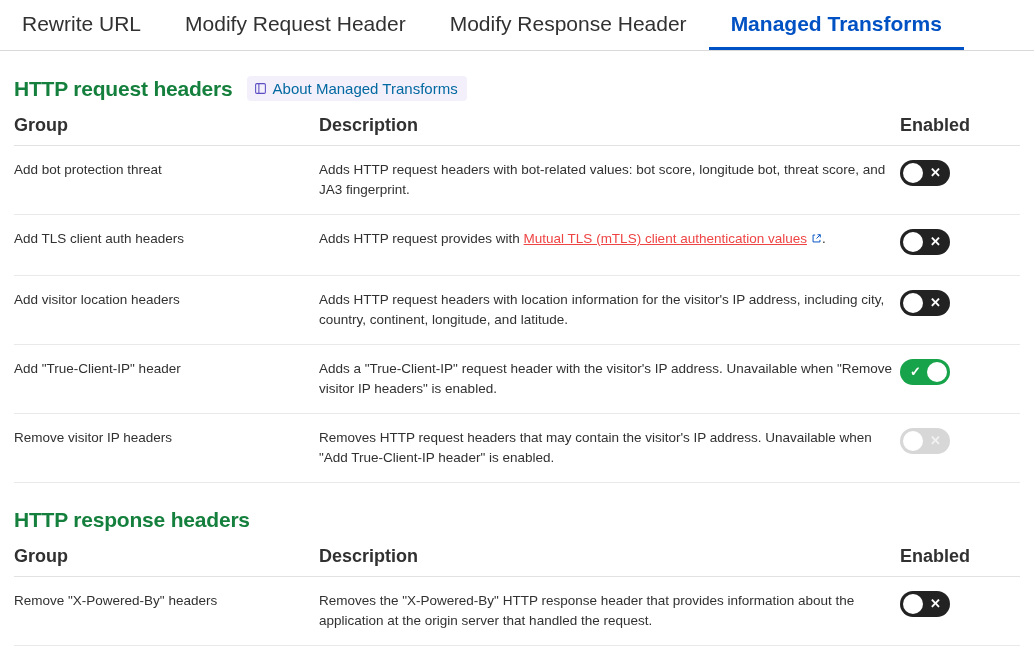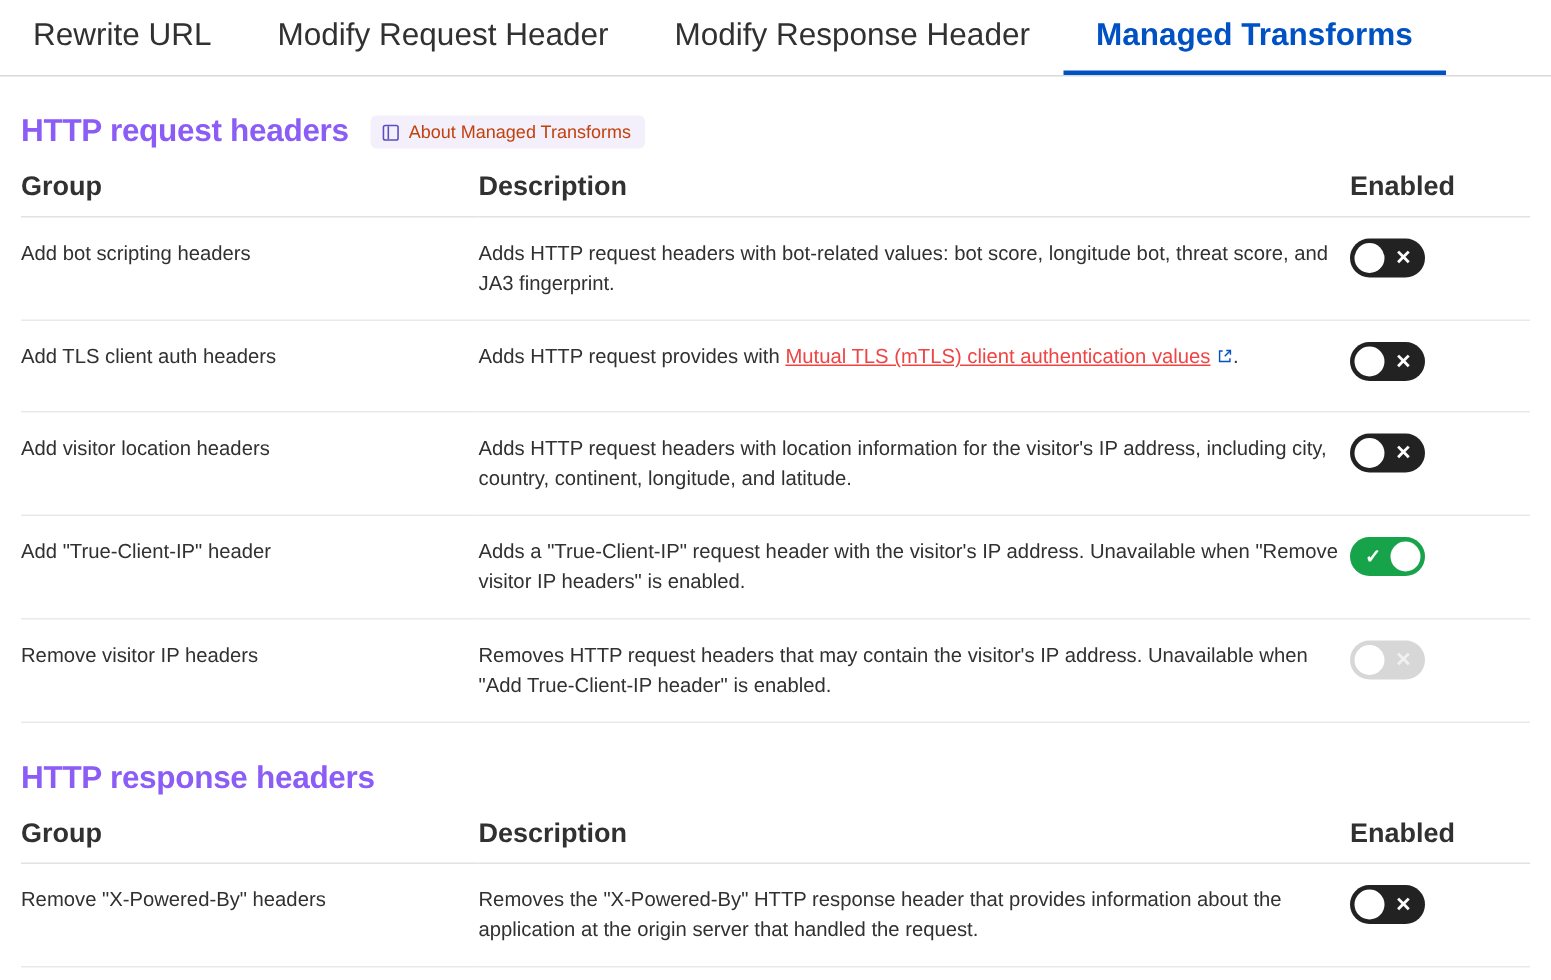--- a/index.html
+++ b/index.html
@@ -44,31 +44,31 @@
   .section-head {
     display: flex;
     align-items: center;
     gap: 14px;
     margin: 25px 0 14px 0;
   }
   h2.section-title {
     font-size: 21px;
     font-weight: bold;
     margin: 0;
-    color: #8b5cf6;
+    color: #15803d;
     letter-spacing: -0.2px;
   }
   .about-pill {
     display: inline-flex;
     align-items: center;
     gap: 6px;
     background: #f3f0fb;
-    color: #c2410c;
+    color: #0369a1;
     border-radius: 4px;
-    font-size: 12px;
+    font-size: 15px;
     padding: 4px 9px 4px 7px;
     cursor: pointer;
     white-space: nowrap;
   }
   .about-pill svg { display: block; }
 
   
   table.mt-table {
     width: 100%;
     border-collapse: collapse;
@@ -171,21 +171,21 @@
   <table class="mt-table">
     <thead>
       <tr>
         <th class="col-group">Group</th>
         <th class="col-desc">Description</th>
         <th class="col-enabled">Enabled</th>
       </tr>
     </thead>
     <tbody>
       <tr>
-        <td class="col-group">Add bot scripting headers</td>
+        <td class="col-group">Add bot protection threat</td>
         <td class="col-desc">Adds HTTP request headers with bot-related values: bot score, longitude bot, threat score, and JA3 fingerprint.</td>
         <td class="col-enabled toggle-cell">
           <div class="toggle">
             <span class="knob"></span>
             <span class="mark">✕</span>
           </div>
         </td>
       </tr>
 
       <tr>

